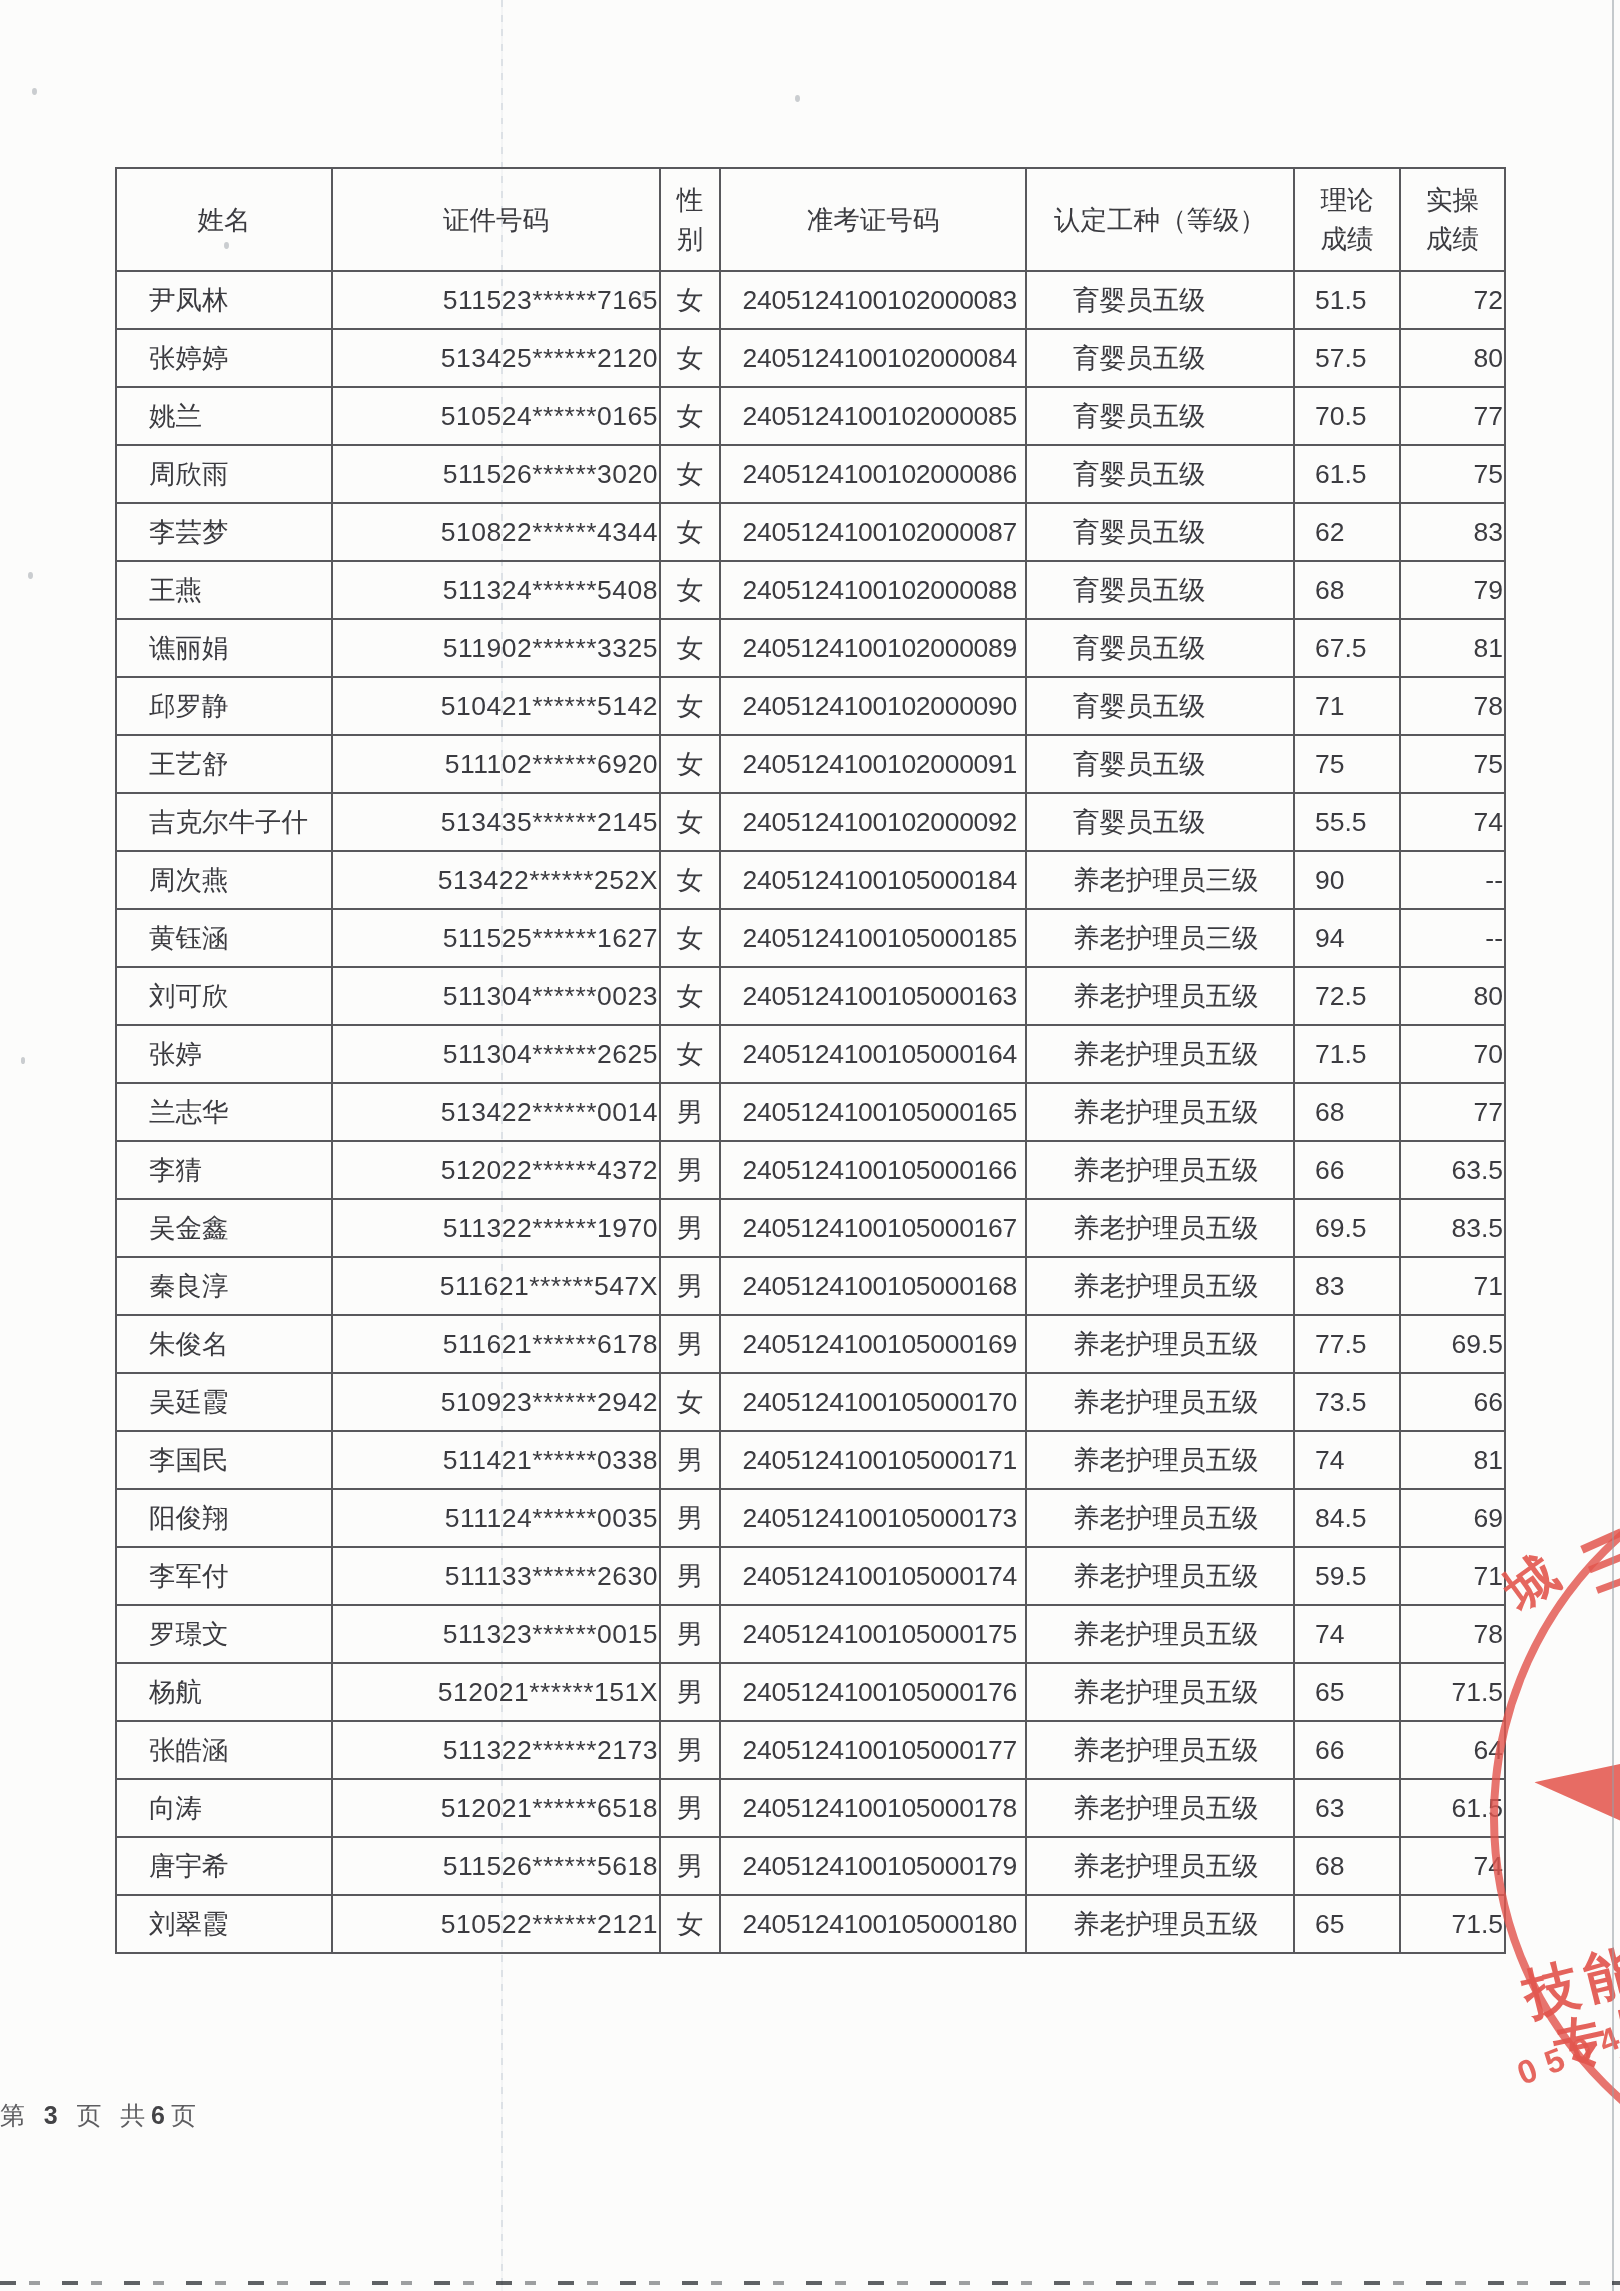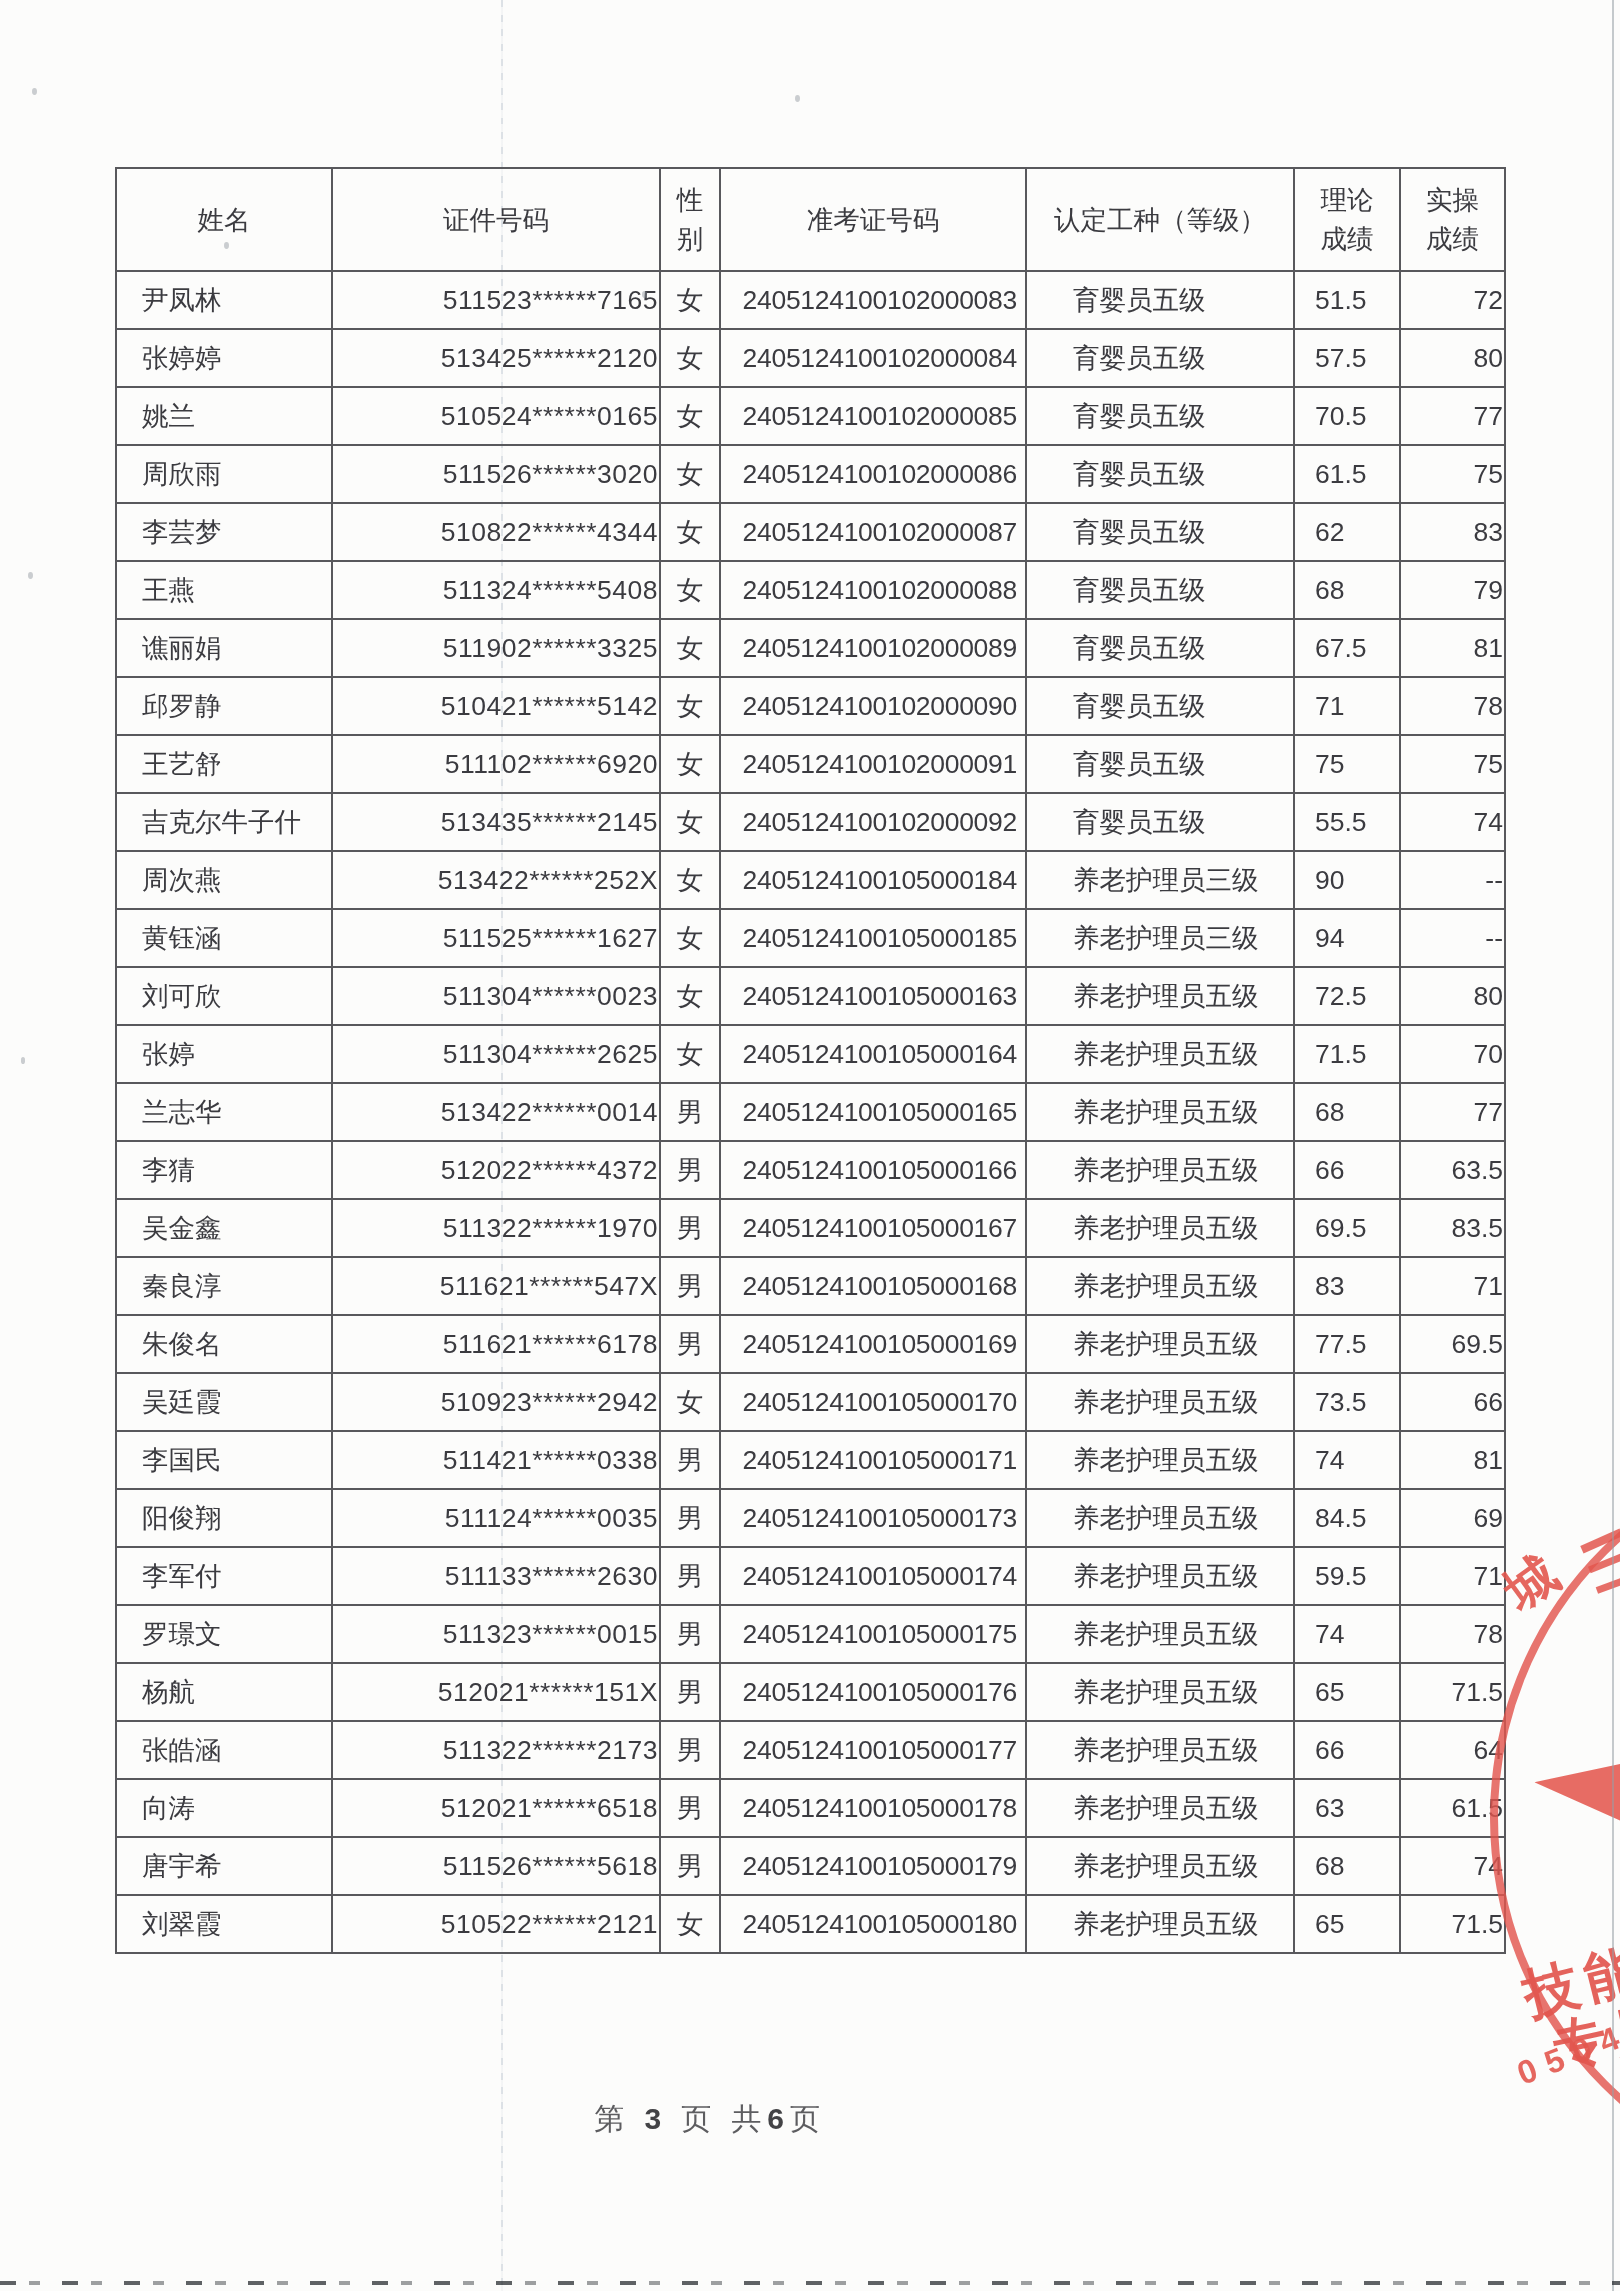--- a/index.html
+++ b/index.html
@@ -38,31 +38,31 @@
     font-weight:normal;
     font-size:26.5px;
     color:#3b3b40;
     vertical-align:middle;
     overflow:hidden;white-space:nowrap;
   }
   table.results th{height:99px;text-align:center;white-space:normal;}
   table.results td{height:54px;}
   .hdr-stack{display:inline-block;width:55px;word-break:break-all;line-height:1.45;text-align:center;white-space:normal;}
   .hdr-stack.narrow{width:27.4px;}
-  td.col-name{text-align:left;padding-left:25px;font-size:27.4px;}
+  td.col-name{text-align:left;padding-left:32px;font-size:27.4px;}
   td.col-id{text-align:right;padding-left:27.4px;letter-spacing:0.5px;}
   td.col-gender{text-align:center;font-size:27.4px;}
   td.col-ticket{text-align:left;padding-left:21.6px;letter-spacing:-0.3px;margin-left:9px;}
   td.col-occupation{text-align:left;padding-left:46px;font-size:27.4px;}
   td.col-theory{text-align:left;padding-left:20px;}
   td.col-practical{text-align:right;padding-left:31px;}
 
   .footer{
     position:absolute;left:0;top:2099px;width:1420px;
-    text-align:center;font-size:30px;color:#5d5d60;letter-spacing:5.9px;
+    text-align:left;font-size:25px;color:#5d5d60;letter-spacing:5.9px;
   }
   .footer b{font-weight:bold;color:#434346;}
 
   
   .stamp{position:absolute;inset:0;pointer-events:none;}
   .seal-ring{
     position:absolute;left:1490px;top:1437px;width:745px;height:745px;
     border:8.8px solid rgba(226,86,78,.82);border-radius:50%;
   }
   .seal-star{

